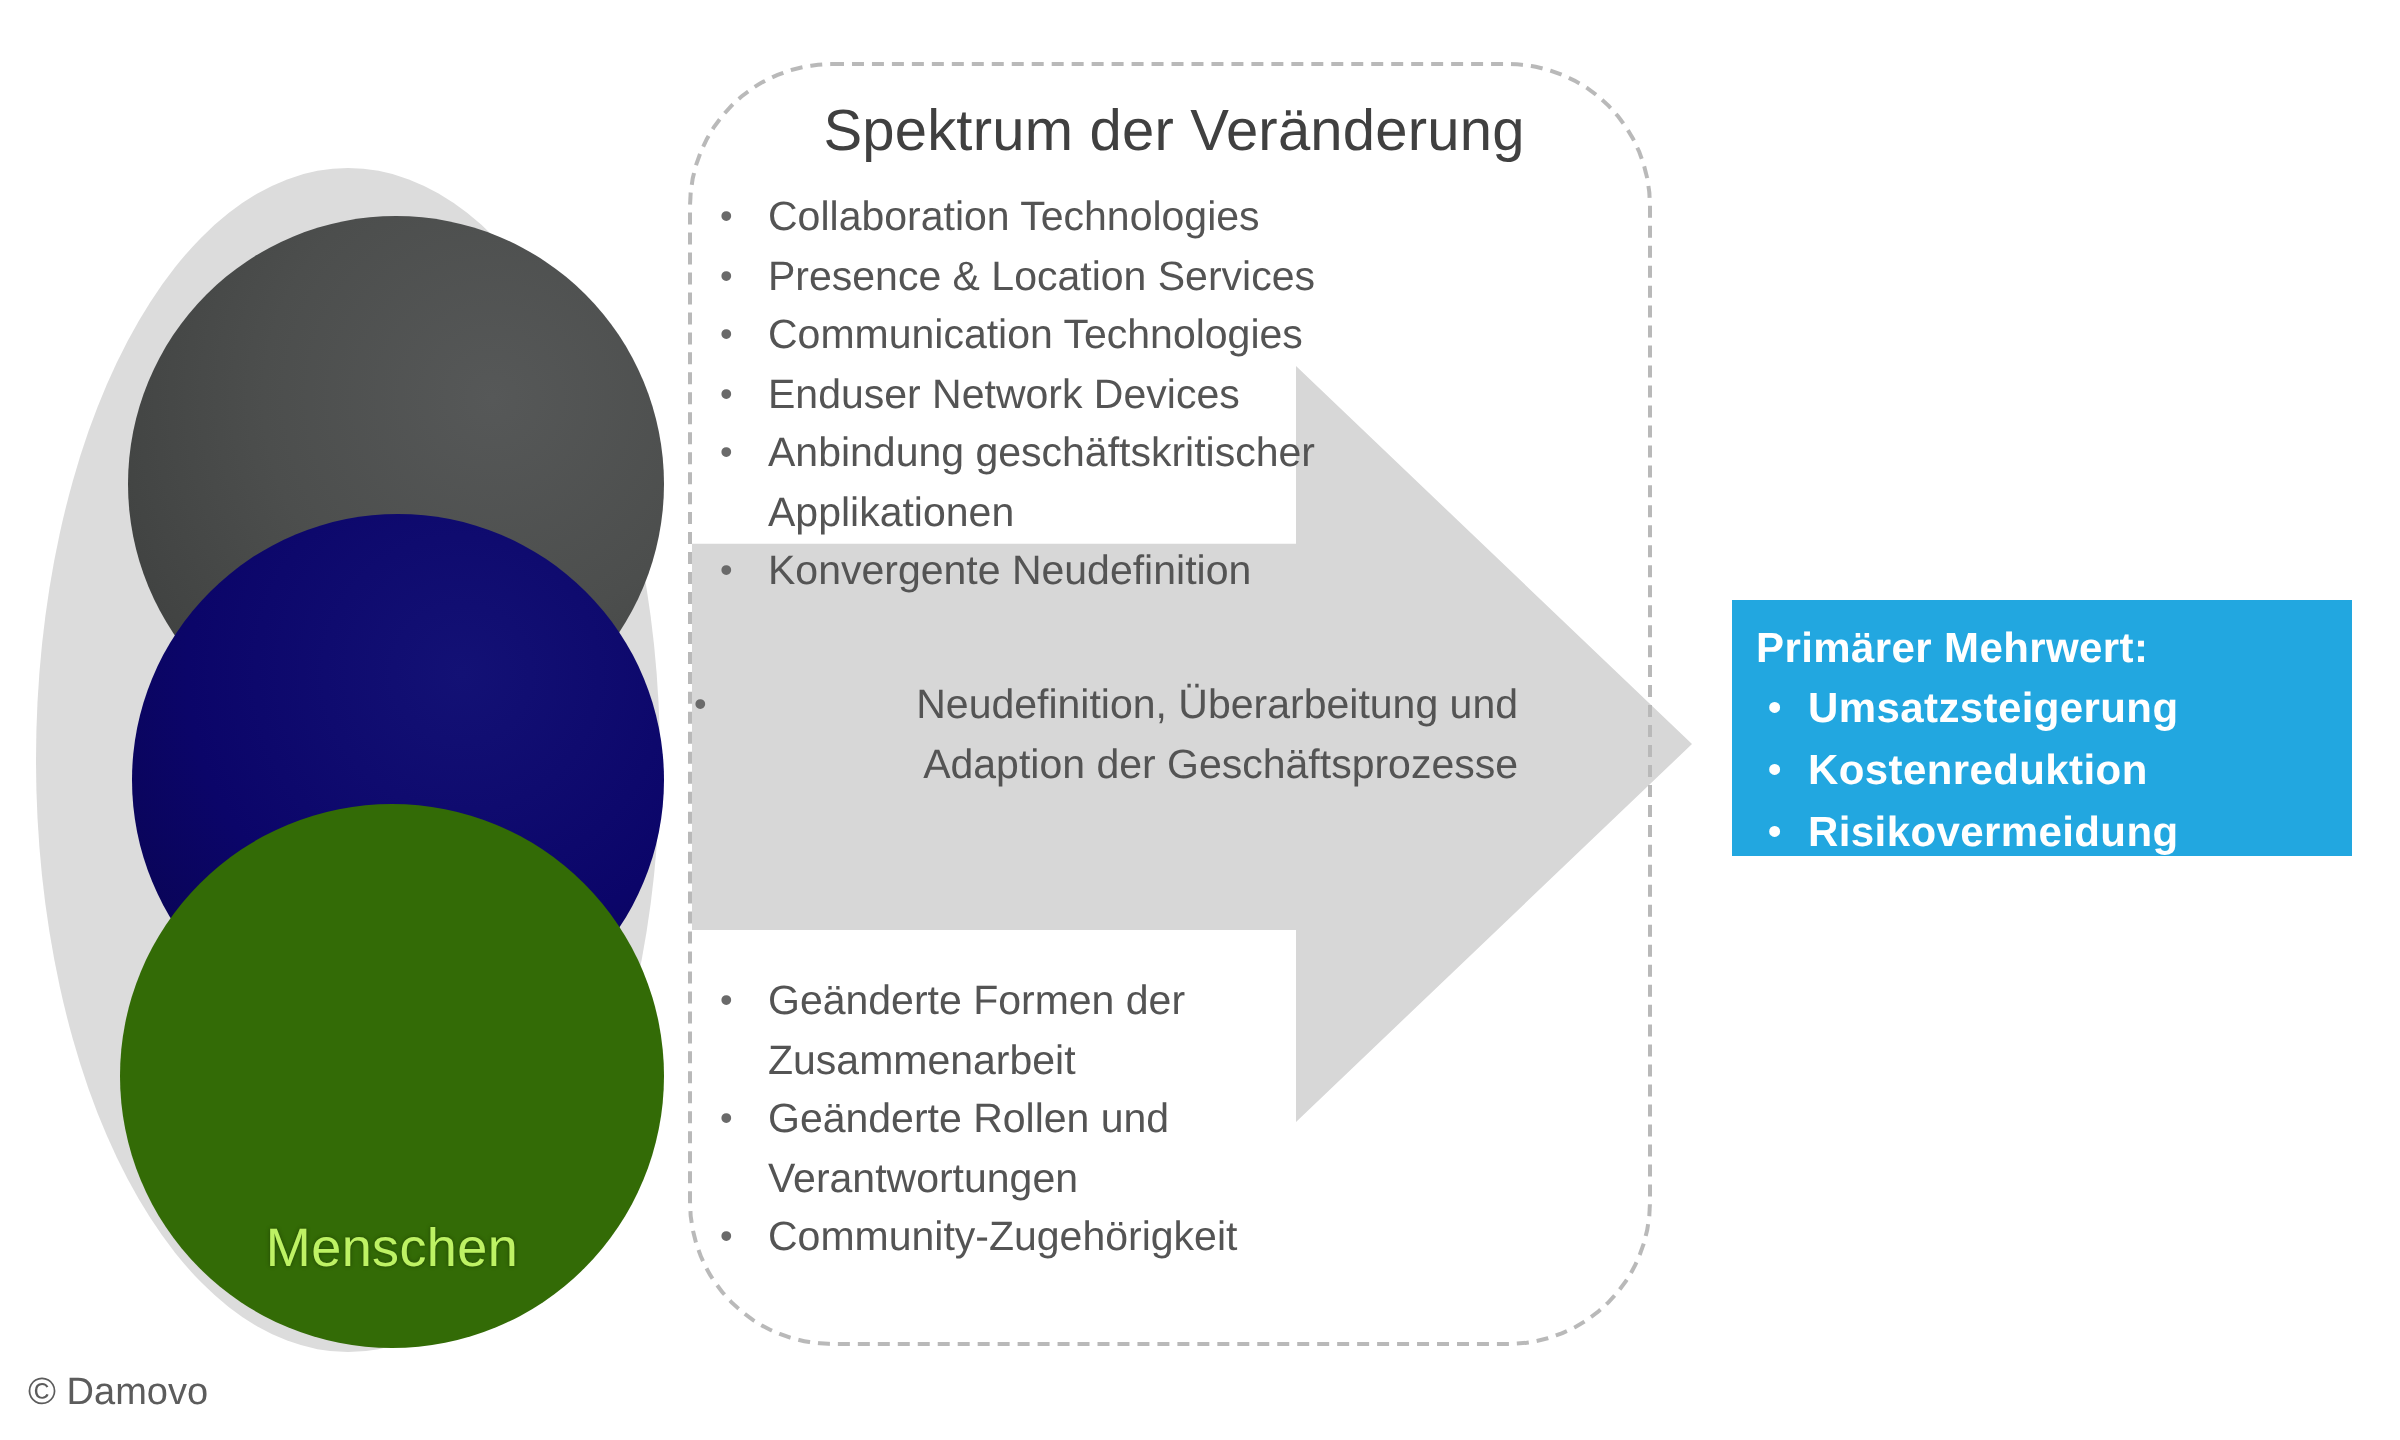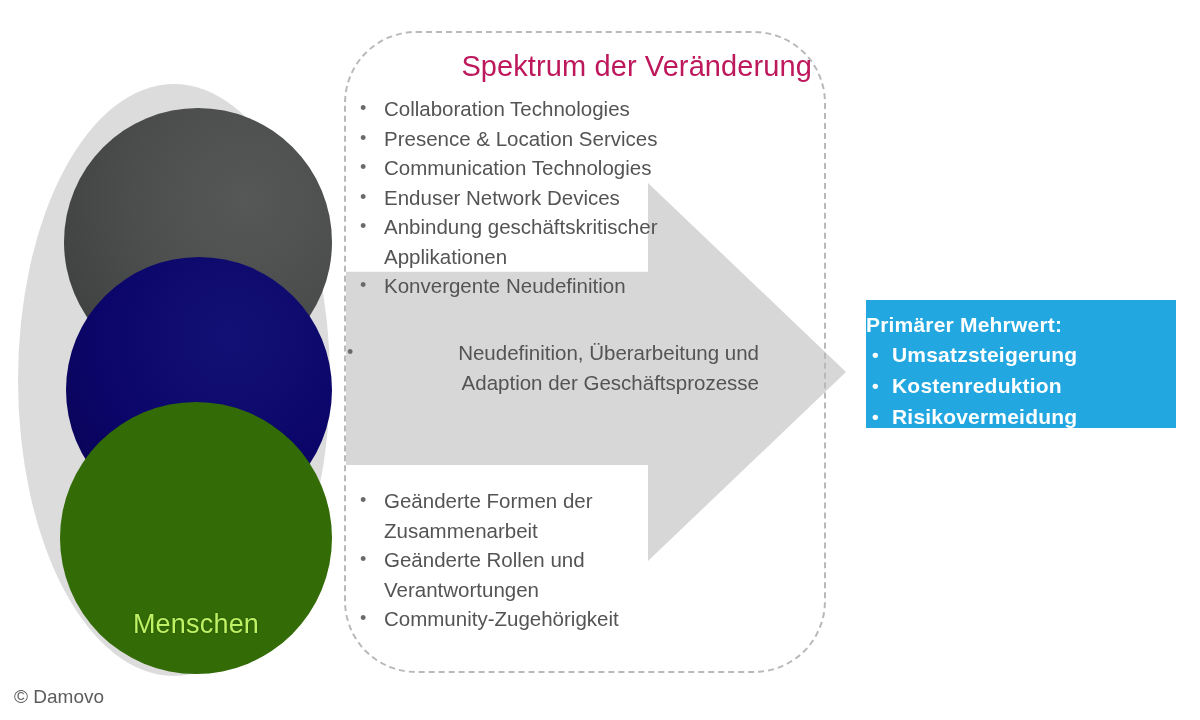--- a/index.html
+++ b/index.html
@@ -97,23 +97,23 @@
     box-sizing: border-box;
     background: transparent;
   }
 
   
   .spectrum-title {
     position: absolute;
     left: 362px;
     top: 50px;
     width: 450px;
-    text-align: right;
+    text-align: center;
     font-size: 29px;
-    color: #be185d;
+    color: #404040;
     letter-spacing: 0.1px;
   }
 
   ul.bullets {
     position: absolute;
     margin: 0;
     padding: 0;
     list-style: none;
     color: #545454;
     font-size: 20.5px;
@@ -139,21 +139,21 @@
 
   
   .value-box {
     position: absolute;
     left: 866px;
     top: 300px;
     width: 310px;
     height: 128px;
     background: #22a7e0;
     box-sizing: border-box;
-    padding: 10px 0 0 0;
+    padding: 10px 0 0 12px;
   }
   .value-box .value-title {
     color: #ffffff;
     font-size: 21px;
     font-weight: bold;
     line-height: 29px;
     letter-spacing: 0.2px;
   }
   .value-box ul {
     margin: 0;

